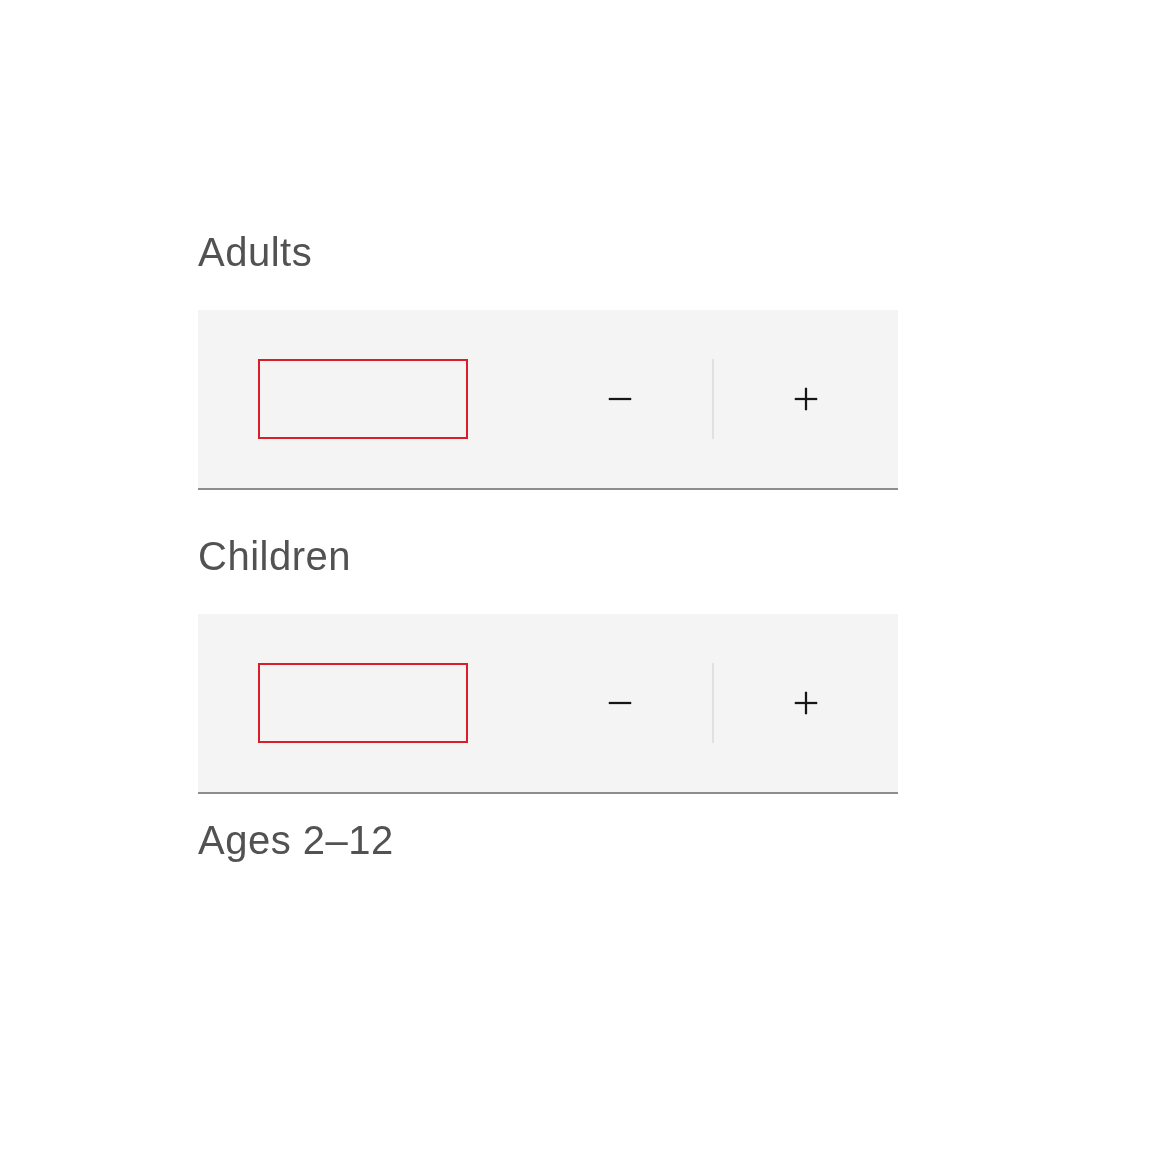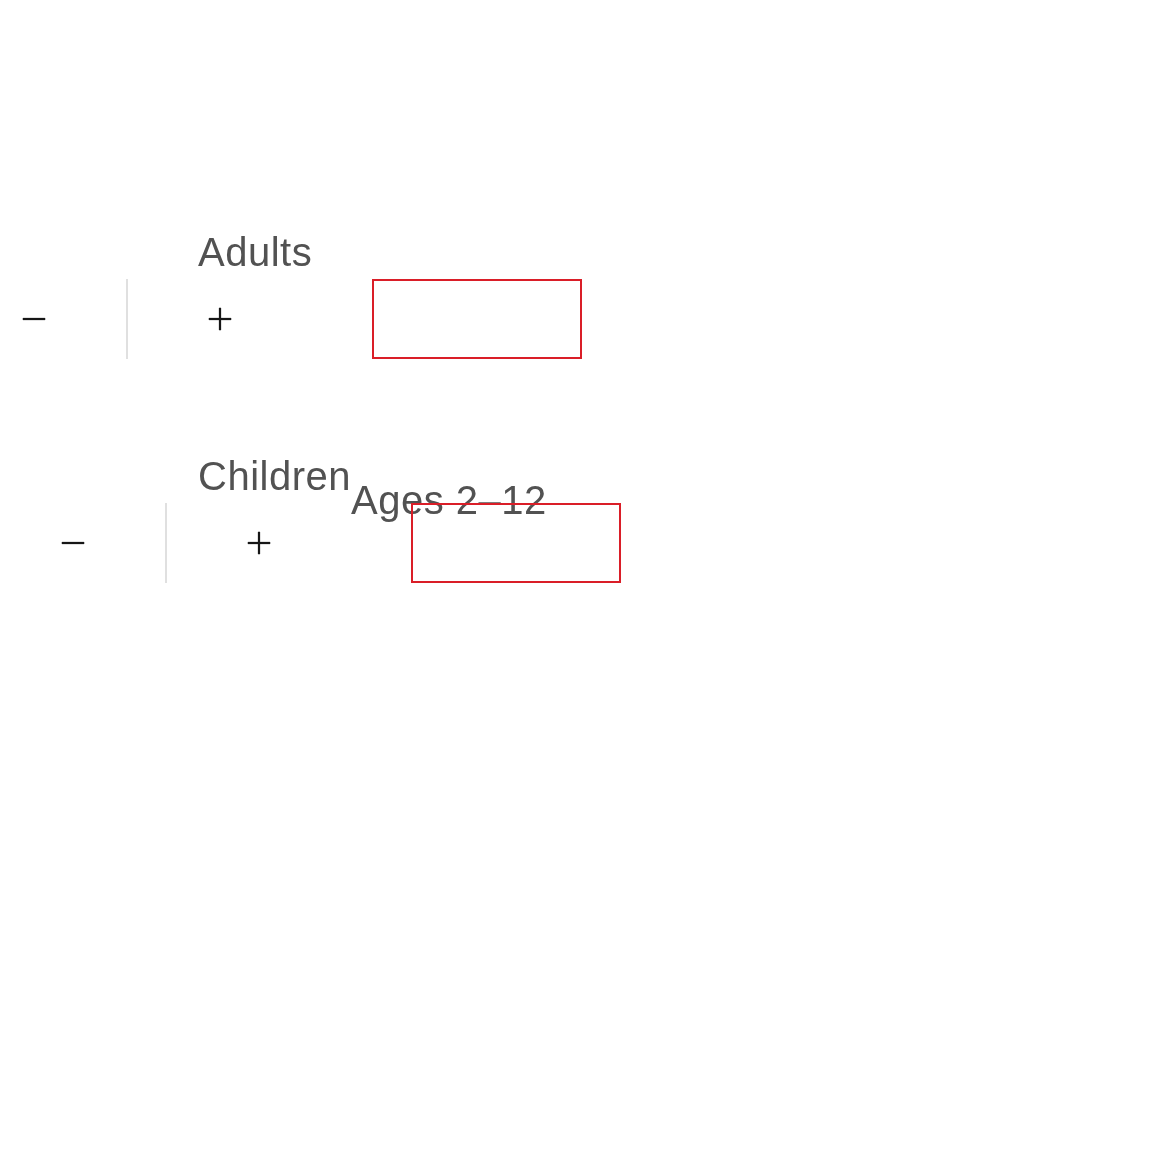--- a/index.html
+++ b/index.html
@@ -15,21 +15,21 @@
       position: relative;
     }
     .container {
       position: absolute;
       left: 198px;
       top: 230px;
       width: 700px;
     }
     .field-group {
       display: flex;
-      flex-direction: row;
+      flex-direction: column;
     }
     .field-label {
       font-size: 40px;
       font-weight: 400;
       color: #525252;
       letter-spacing: 0.5px;
       margin-bottom: 35px;
     }
     .stepper-row {
       background: #f4f4f4;
@@ -84,21 +84,20 @@
     }
     .second-group {
       margin-top: 44px;
     }
     .helper-text {
       font-size: 40px;
       font-weight: 400;
       color: #525252;
       letter-spacing: 0.5px;
       margin-top: 24px;
-      text-align: right;
     }
     .icon-svg {
       width: 36px;
       height: 36px;
     }
   </style>
 </head>
 <body>
 
 <div class="container">

